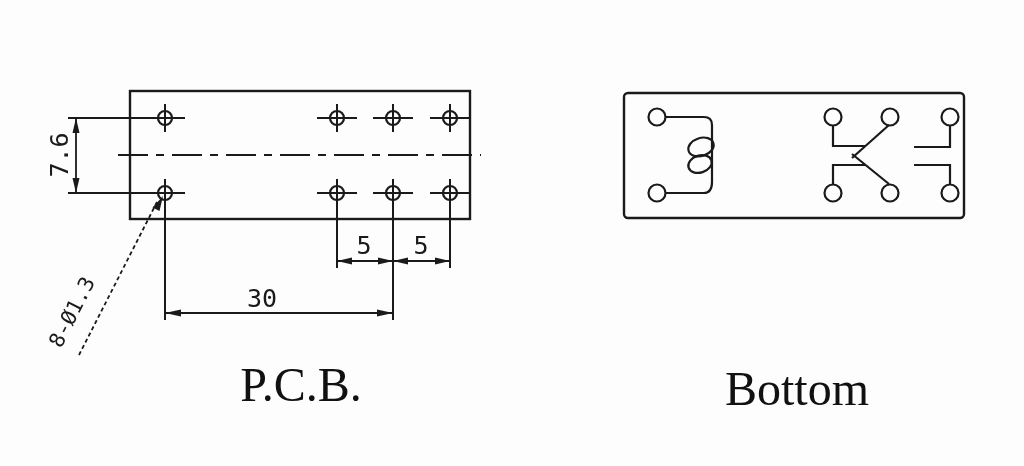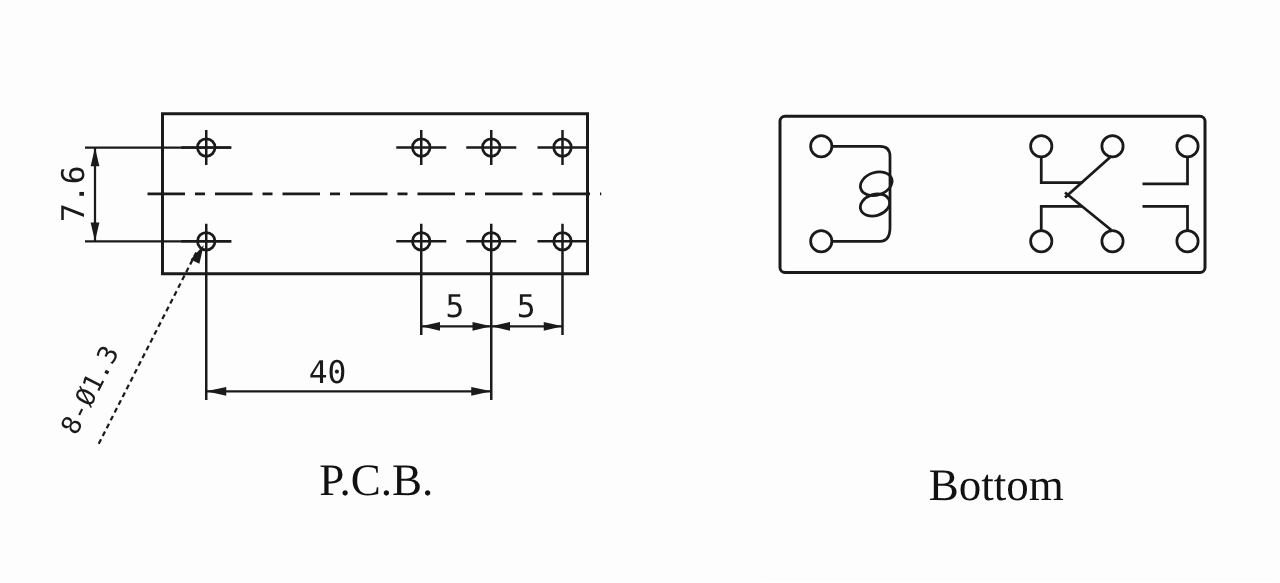--- a/index.html
+++ b/index.html
@@ -32,21 +32,21 @@
   .callout-label {
     font-family: "DejaVu Sans Mono", monospace;
     font-size: 21px;
     transform: translate(-50%, -50%) rotate(-63deg);
   }
   .caption {
     position: absolute;
     transform: translate(-50%, -50%);
     display: flex;
     color: #111111;
-    font-size: 36px;
+    font-size: 48px;
     font-family: "Liberation Serif", serif;
     white-space: pre;
   }
   .caption.pcb { gap: 37px; }
   .caption.bottom { gap: 24px; }
 </style>
 </head>
 <body>
 
 <div id="stage">
@@ -169,21 +169,21 @@
       </g>
     </g>
   </svg>
 
   <div class="label dim-label rot90" style="left:59px; top:155px;">7.6</div>
 
   <div class="label dim-label" style="left:364px; top:245px;">5</div>
 
   <div class="label dim-label" style="left:421px; top:245px;">5</div>
 
-  <div class="label dim-label" style="left:262px; top:298px;">40</div>
+  <div class="label dim-label" style="left:262px; top:298px;">30</div>
 
   <div class="label callout-label" style="left:72px; top:312px;">8-Ø1.3</div>
 
   <div class="caption pcb" style="left:301px; top:384px;">
     <span>P.C.B.</span>
   </div>
 
   <div class="caption bottom" style="left:797px; top:388px;">
     <span>Bottom</span>
   </div>

